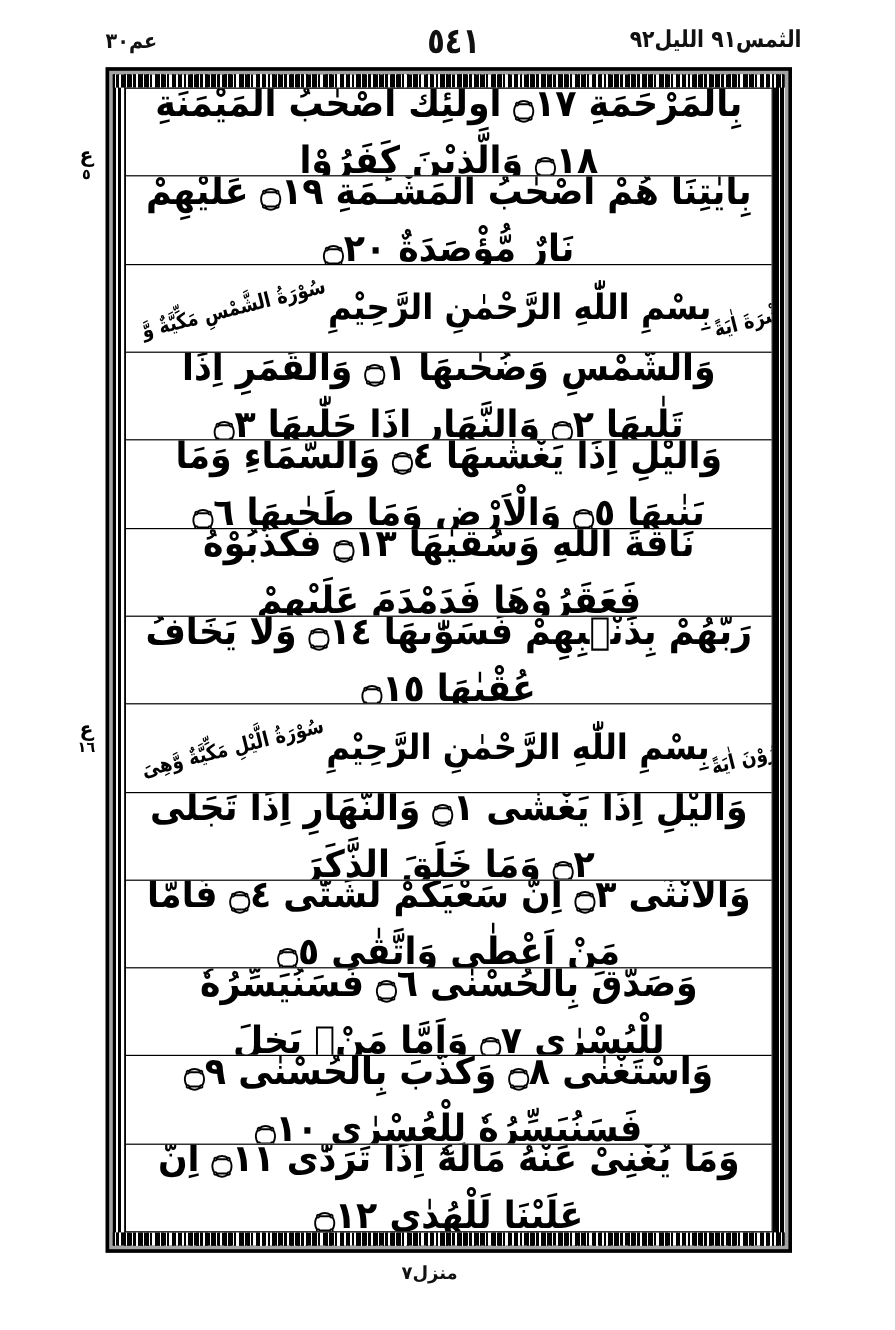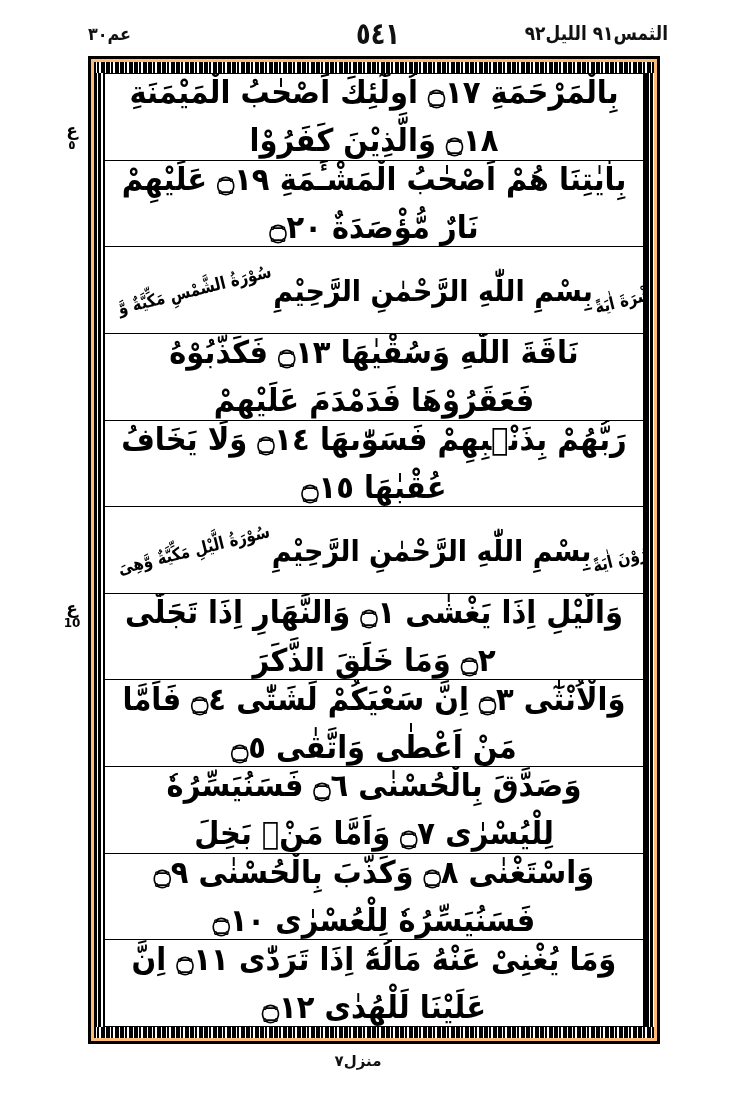--- a/index.html
+++ b/index.html
@@ -65,21 +65,21 @@
 
   
   .frame-outer {
     position: absolute;
     top: 56px;
     left: 88px;
     width: 572px;
     height: 988px;
     border: 3px solid #000;
     box-sizing: border-box;
-    background: #fdba74;
+    background: #a3a3a3;
     padding: 0;
   }
   
   .frame-band {
     position: absolute;
     inset: 3px;
     background:
       repeating-linear-gradient(90deg,
         #000 0px, #000 3px,
         #fff 3px, #fff 4px,
@@ -220,41 +220,47 @@
     <div class="hdr-item hdr-page">٥٤١</div>
     <div class="hdr-item hdr-juz">عم٣٠</div>
   </div>
 
   <div class="ruku r1">
     <span class="ruku-letter">ع</span>
     <span class="ruku-num">٥</span>
   </div>
   <div class="ruku r2">
     <span class="ruku-letter">ع</span>
-    <span class="ruku-num">10</span>
+    <span class="ruku-num">١٦</span>
   </div>
 
   <div class="frame-outer">
     <div class="frame-band"></div>
     <div class="frame-inner" id="text-block">
 
     <div class="line">
           <div class="ayah-text">بِالْمَرْحَمَةِ ۝١٧ اُولٰٓئِكَ اَصْحٰبُ الْمَيْمَنَةِ ۝١٨ وَالَّذِيْنَ كَفَرُوْا</div>
         </div>
         <div class="line">
           <div class="ayah-text">بِاٰيٰتِنَا هُمْ اَصْحٰبُ الْمَشْـَٔمَةِ ۝١٩ عَلَيْهِمْ نَارٌ مُّؤْصَدَةٌ ۝٢٠</div>
         </div>
         <div class="line surah-line">
           <div class="surah-row">
             <div class="surah-name">سُوْرَةُ الشَّمْسِ مَكِّيَّةٌ وَّ</div>
             <div class="basmalah">بِسْمِ اللّٰهِ الرَّحْمٰنِ الرَّحِيْمِ</div>
             <div class="surah-count">هِىَ خَمْسَ عَشْرَةَ اٰيَةً</div>
           </div>
         </div>
         <div class="line">
+          <div class="ayah-text">وَالشَّمْسِ وَضُحٰىهَا ۝١ وَالْقَمَرِ اِذَا تَلٰىهَا ۝٢ وَالنَّهَارِ اِذَا جَلّٰىهَا ۝٣</div>
+        </div>
+        <div class="line">
+          <div class="ayah-text">وَالَّيْلِ اِذَا يَغْشٰىهَا ۝٤ وَالسَّمَآءِ وَمَا بَنٰىهَا ۝٥ وَالْاَرْضِ وَمَا طَحٰىهَا ۝٦</div>
+        </div>
+        <div class="line">
           <div class="ayah-text">نَاقَةَ اللّٰهِ وَسُقْيٰهَا ۝١٣ فَكَذَّبُوْهُ فَعَقَرُوْهَا فَدَمْدَمَ عَلَيْهِمْ</div>
         </div>
         <div class="line">
           <div class="ayah-text">رَبُّهُمْ بِذَنْۢبِهِمْ فَسَوّٰىهَا ۝١٤ وَلَا يَخَافُ عُقْبٰهَا ۝١٥</div>
         </div>
         <div class="line surah-line">
           <div class="surah-row">
             <div class="surah-name">سُوْرَةُ الَّيْلِ مَكِّيَّةٌ وَّهِىَ</div>
             <div class="basmalah">بِسْمِ اللّٰهِ الرَّحْمٰنِ الرَّحِيْمِ</div>
             <div class="surah-count">اِحْدٰى وَعِشْرُوْنَ اٰيَةً</div>

